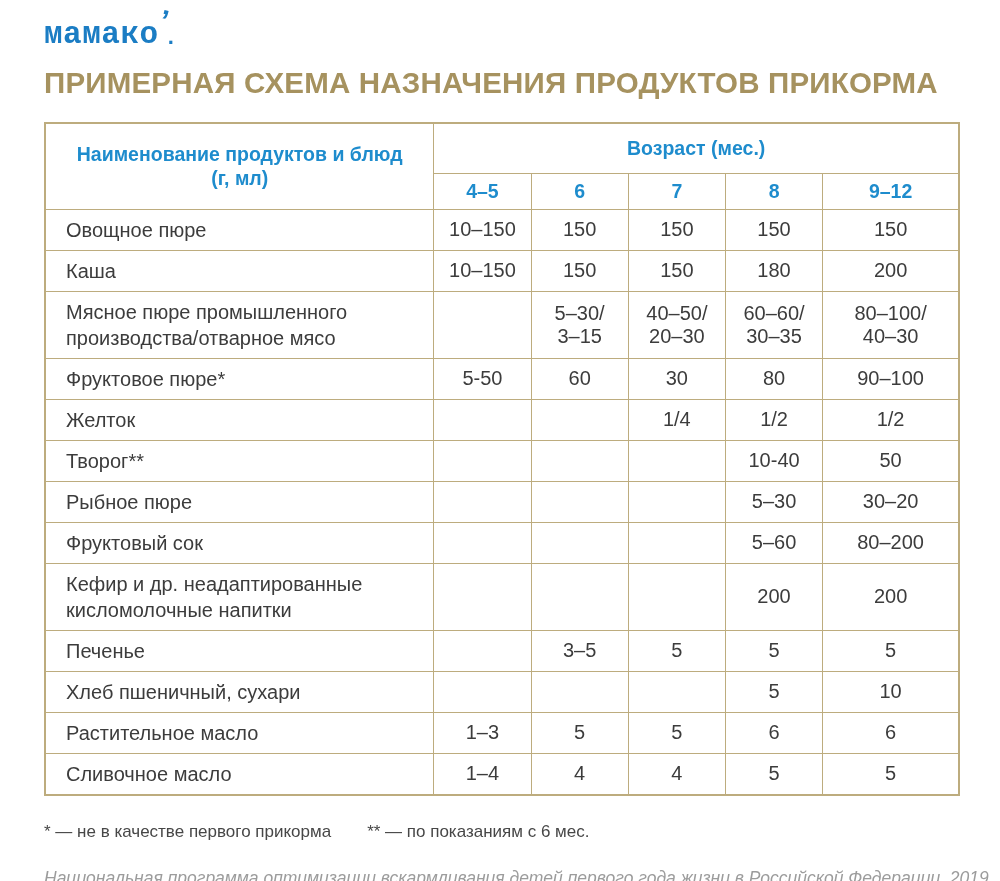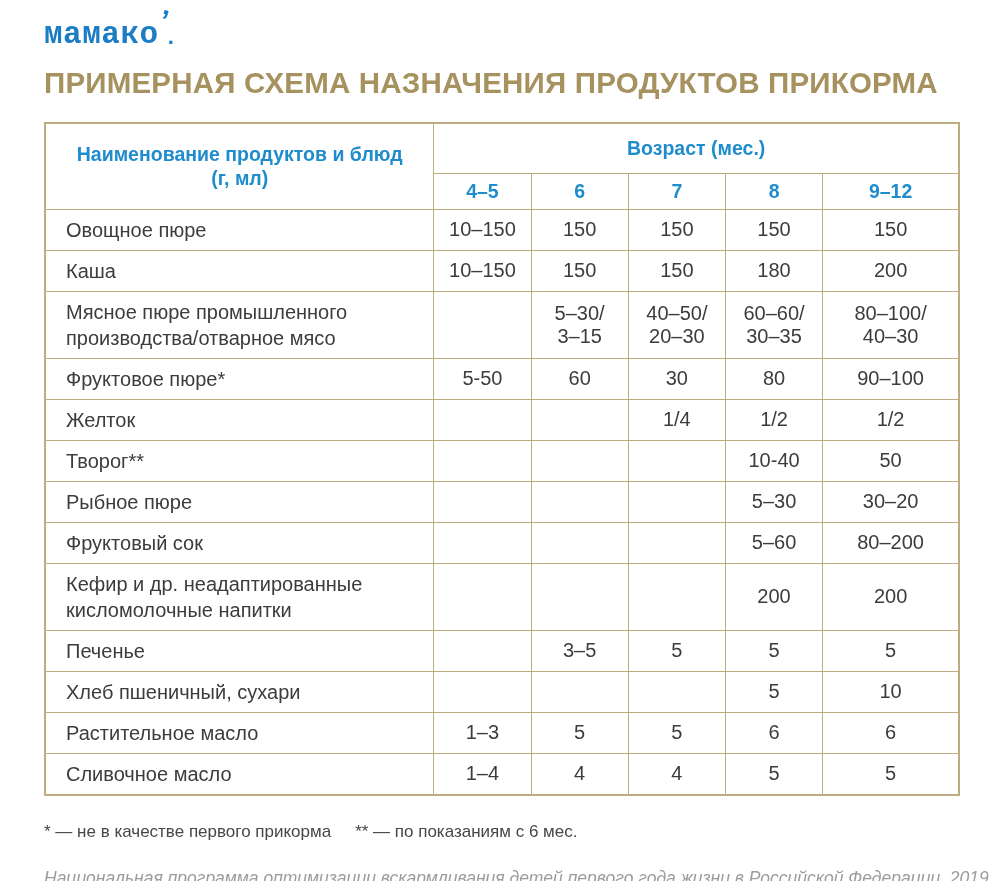--- a/index.html
+++ b/index.html
@@ -97,21 +97,21 @@
   .scheme td.val-cell { white-space: pre-line; }
 
   
   .footnotes {
     display: flex;
     align-items: flex-start;
     margin-top: 26px;
     font-size: 17px;
     color: #474747;
   }
-  .footnote-2 { margin-left: 24px; }
+  .footnote-2 { margin-left: 36px; }
 
   
   .source {
     margin-top: 26px;
     font-size: 17.5px;
     font-style: italic;
     color: #9c9c9c;
     white-space: nowrap;
   }
 </style>

